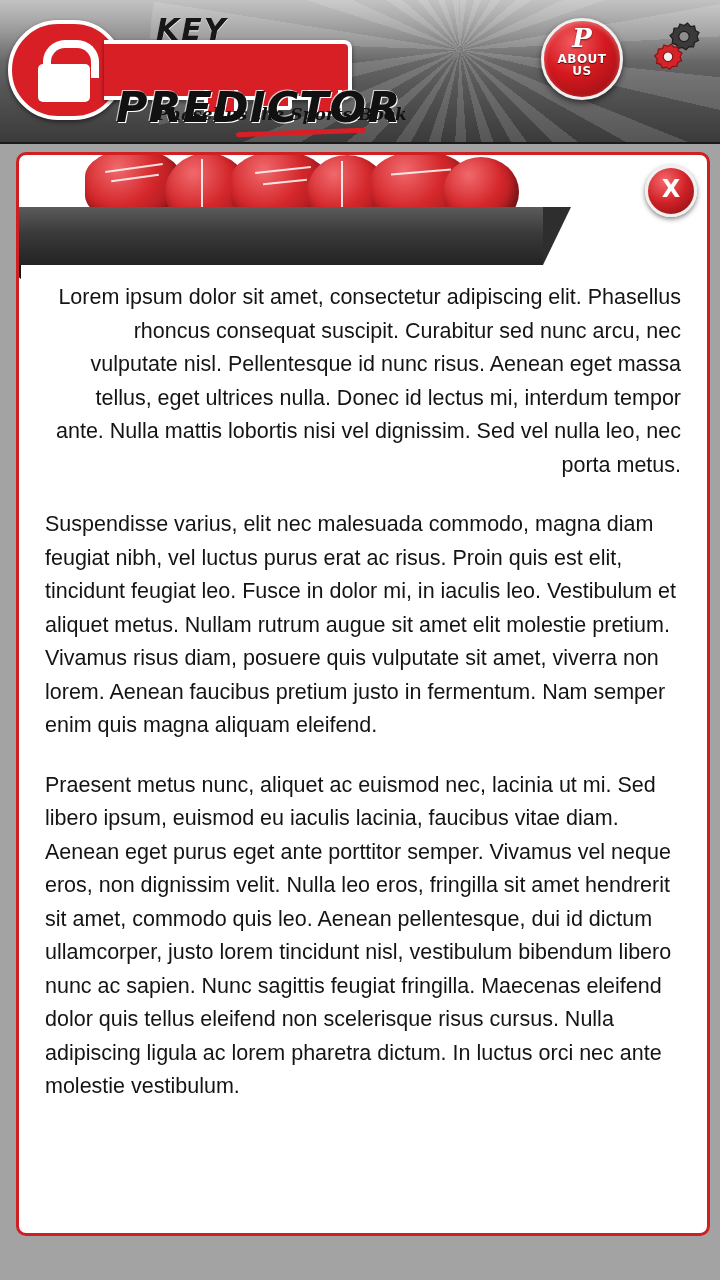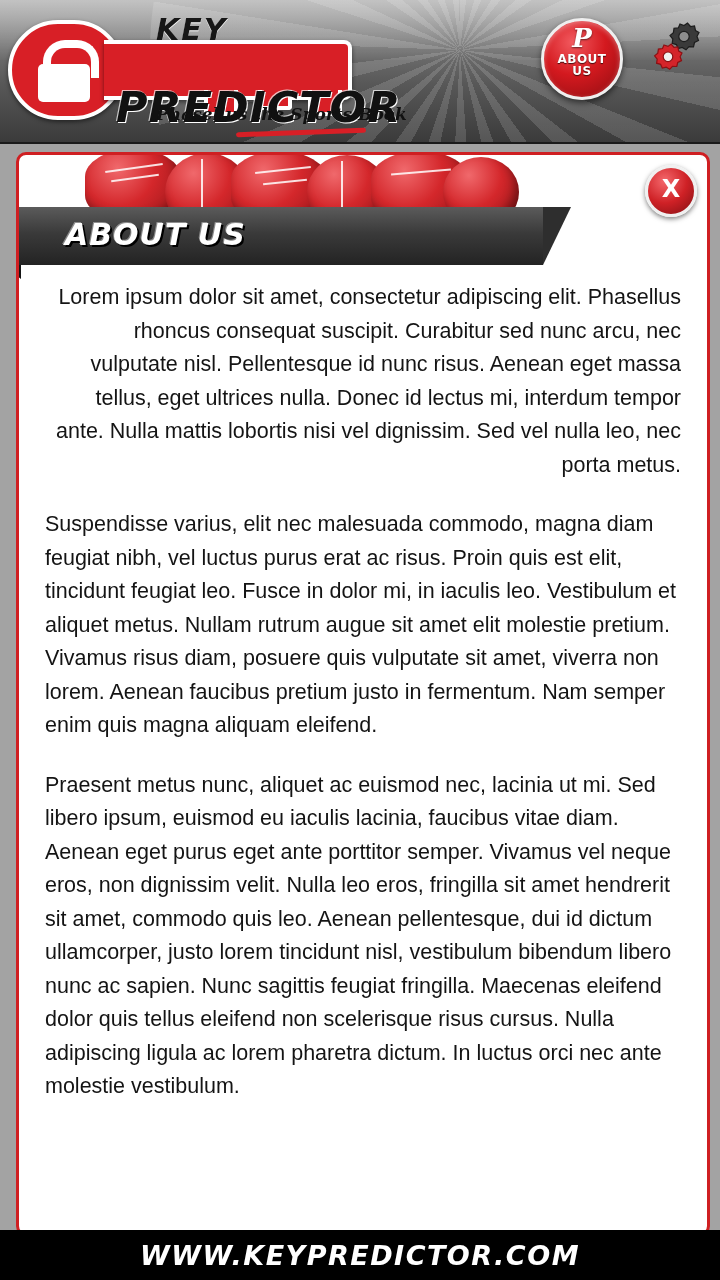--- a/index.html
+++ b/index.html
@@ -371,26 +371,22 @@
       <div class="seam" style="left:182px; top:4px;  width:2px;  height:66px;"></div>
       <div class="seam" style="left:322px; top:6px;  width:2px;  height:62px;"></div>
       <div class="seam" style="left:372px; top:16px; width:60px; height:2px; transform:rotate(-5deg);"></div>
     </div>
 
     <div class="close-btn">X</div>
 
     <div class="ribbon"></div>
     <div class="ribbon-tail"></div>
     <div class="ribbon-fold"></div>
-    <div class="ribbon-title">ABOUT US</div>
 
     <div class="content">
       <p>Lorem ipsum dolor sit amet, consectetur adipiscing elit. Phasellus rhoncus consequat suscipit. Curabitur sed nunc arcu, nec vulputate nisl. Pellentesque id nunc risus. Aenean eget massa tellus, eget ultrices nulla. Donec id lectus mi, interdum tempor ante. Nulla mattis lobortis nisi vel dignissim. Sed vel nulla leo, nec porta metus.</p>
       <p>Suspendisse varius, elit nec malesuada commodo, magna diam feugiat nibh, vel luctus purus erat ac risus. Proin quis est elit, tincidunt feugiat leo. Fusce in dolor mi, in iaculis leo. Vestibulum et aliquet metus. Nullam rutrum augue sit amet elit molestie pretium. Vivamus risus diam, posuere quis vulputate sit amet, viverra non lorem. Aenean faucibus pretium justo in fermentum. Nam semper enim quis magna aliquam eleifend.</p>
       <p>Praesent metus nunc, aliquet ac euismod nec, lacinia ut mi. Sed libero ipsum, euismod eu iaculis lacinia, faucibus vitae diam. Aenean eget purus eget ante porttitor semper. Vivamus vel neque eros, non dignissim velit. Nulla leo eros, fringilla sit amet hendrerit sit amet, commodo quis leo. Aenean pellentesque, dui id dictum ullamcorper, justo lorem tincidunt nisl, vestibulum bibendum libero nunc ac sapien. Nunc sagittis feugiat fringilla. Maecenas eleifend dolor quis tellus eleifend non scelerisque risus cursus. Nulla adipiscing ligula ac lorem pharetra dictum. In luctus orci nec ante molestie vestibulum.</p>
     </div>
   </div>
 
-  <div class="footer">
-    <span class="footer-text">WWW.KEYPREDICTOR.COM</span>
-  </div>
 
 </div>
 
 </body></html>

